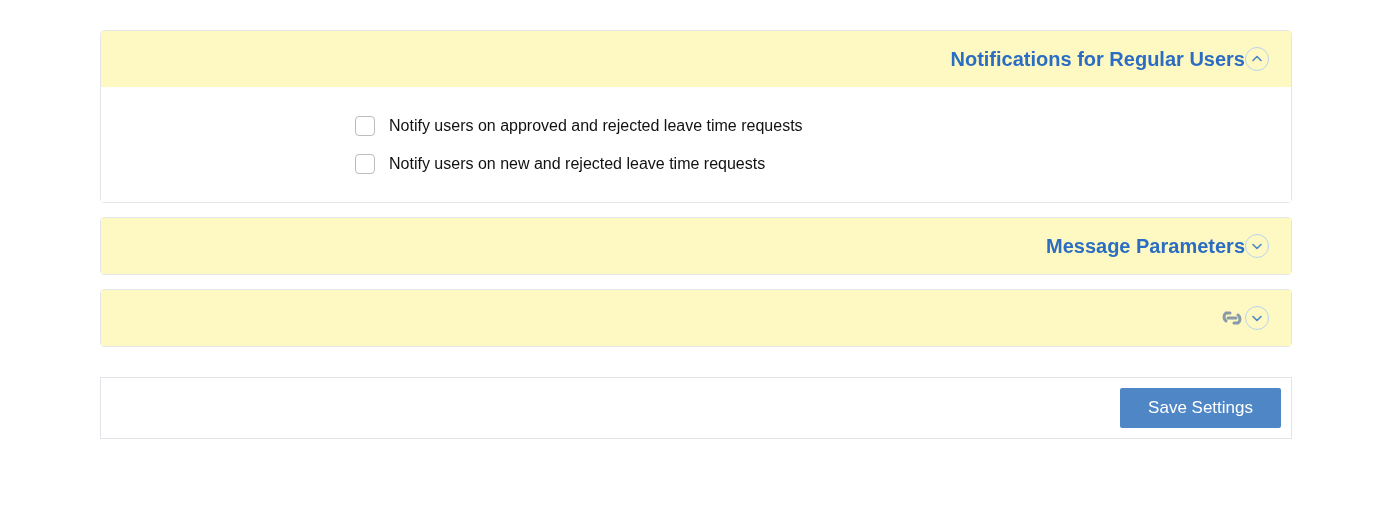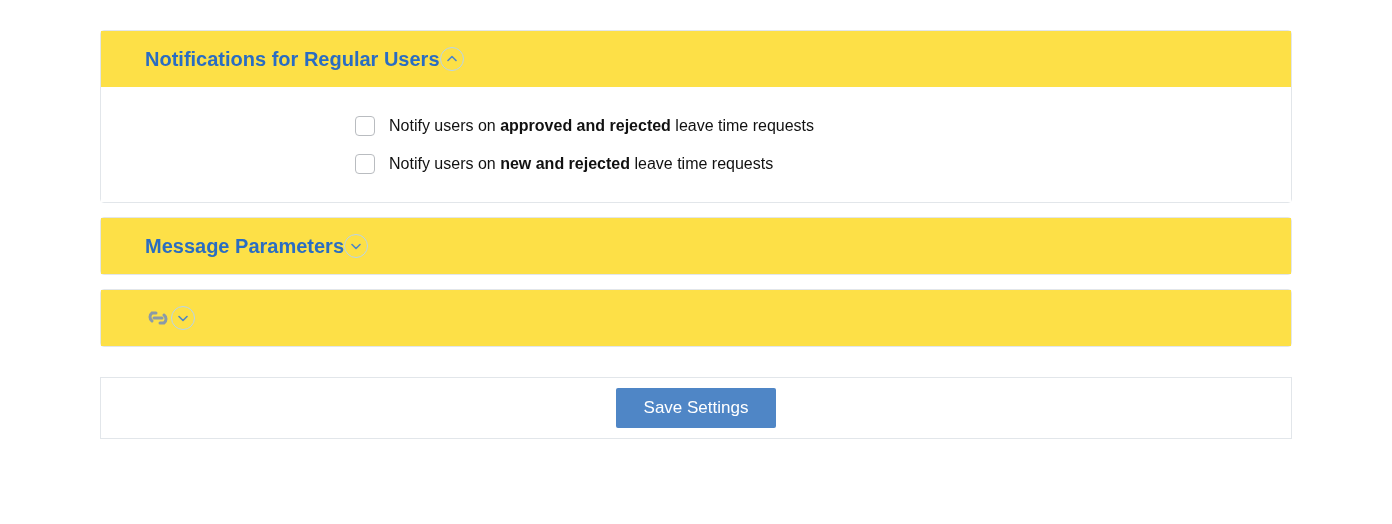--- a/index.html
+++ b/index.html
@@ -7,25 +7,25 @@
     font-family: Arial, Helvetica, sans-serif;
     background: #fff;
     padding: 30px 100px 30px 100px;
   }
   .panel {
     border: 1px solid #e2e6ea;
     border-radius: 4px;
     margin-bottom: 14px;
   }
   .panel-header {
-    background: #fde047;
+    background: #fef9c3;
     padding: 16px 22px 16px 44px;
     display: flex;
     align-items: center;
-    justify-content: flex-start;
+    justify-content: flex-end;
     cursor: pointer;
   }
   .panel-title {
     color: #2a6dc2;
     font-size: 20px;
     font-weight: 700;
     display: flex;
     align-items: center;
     gap: 14px;
   }
@@ -54,28 +54,28 @@
   .check-row:last-child { margin-bottom: 0; }
   .checkbox {
     width: 20px;
     height: 20px;
     border: 1.5px solid #b9bcc0;
     border-radius: 4px;
     flex-shrink: 0;
     background: #fff;
     cursor: pointer;
   }
-  .check-label .bold { font-weight: 700; }
+  .check-label .bold { font-weight: 400; }
   .link-icon svg { display: block; }
   .footer-bar {
     border: 1px solid #e2e6ea;
     margin-top: 30px;
     padding: 10px;
     display: flex;
-    justify-content: center;
+    justify-content: flex-end;
   }
   .save-btn {
     background: #4f86c6;
     color: #fff;
     border: none;
     padding: 10px 28px;
     font-size: 17px;
     border-radius: 2px;
     cursor: pointer;
   }

